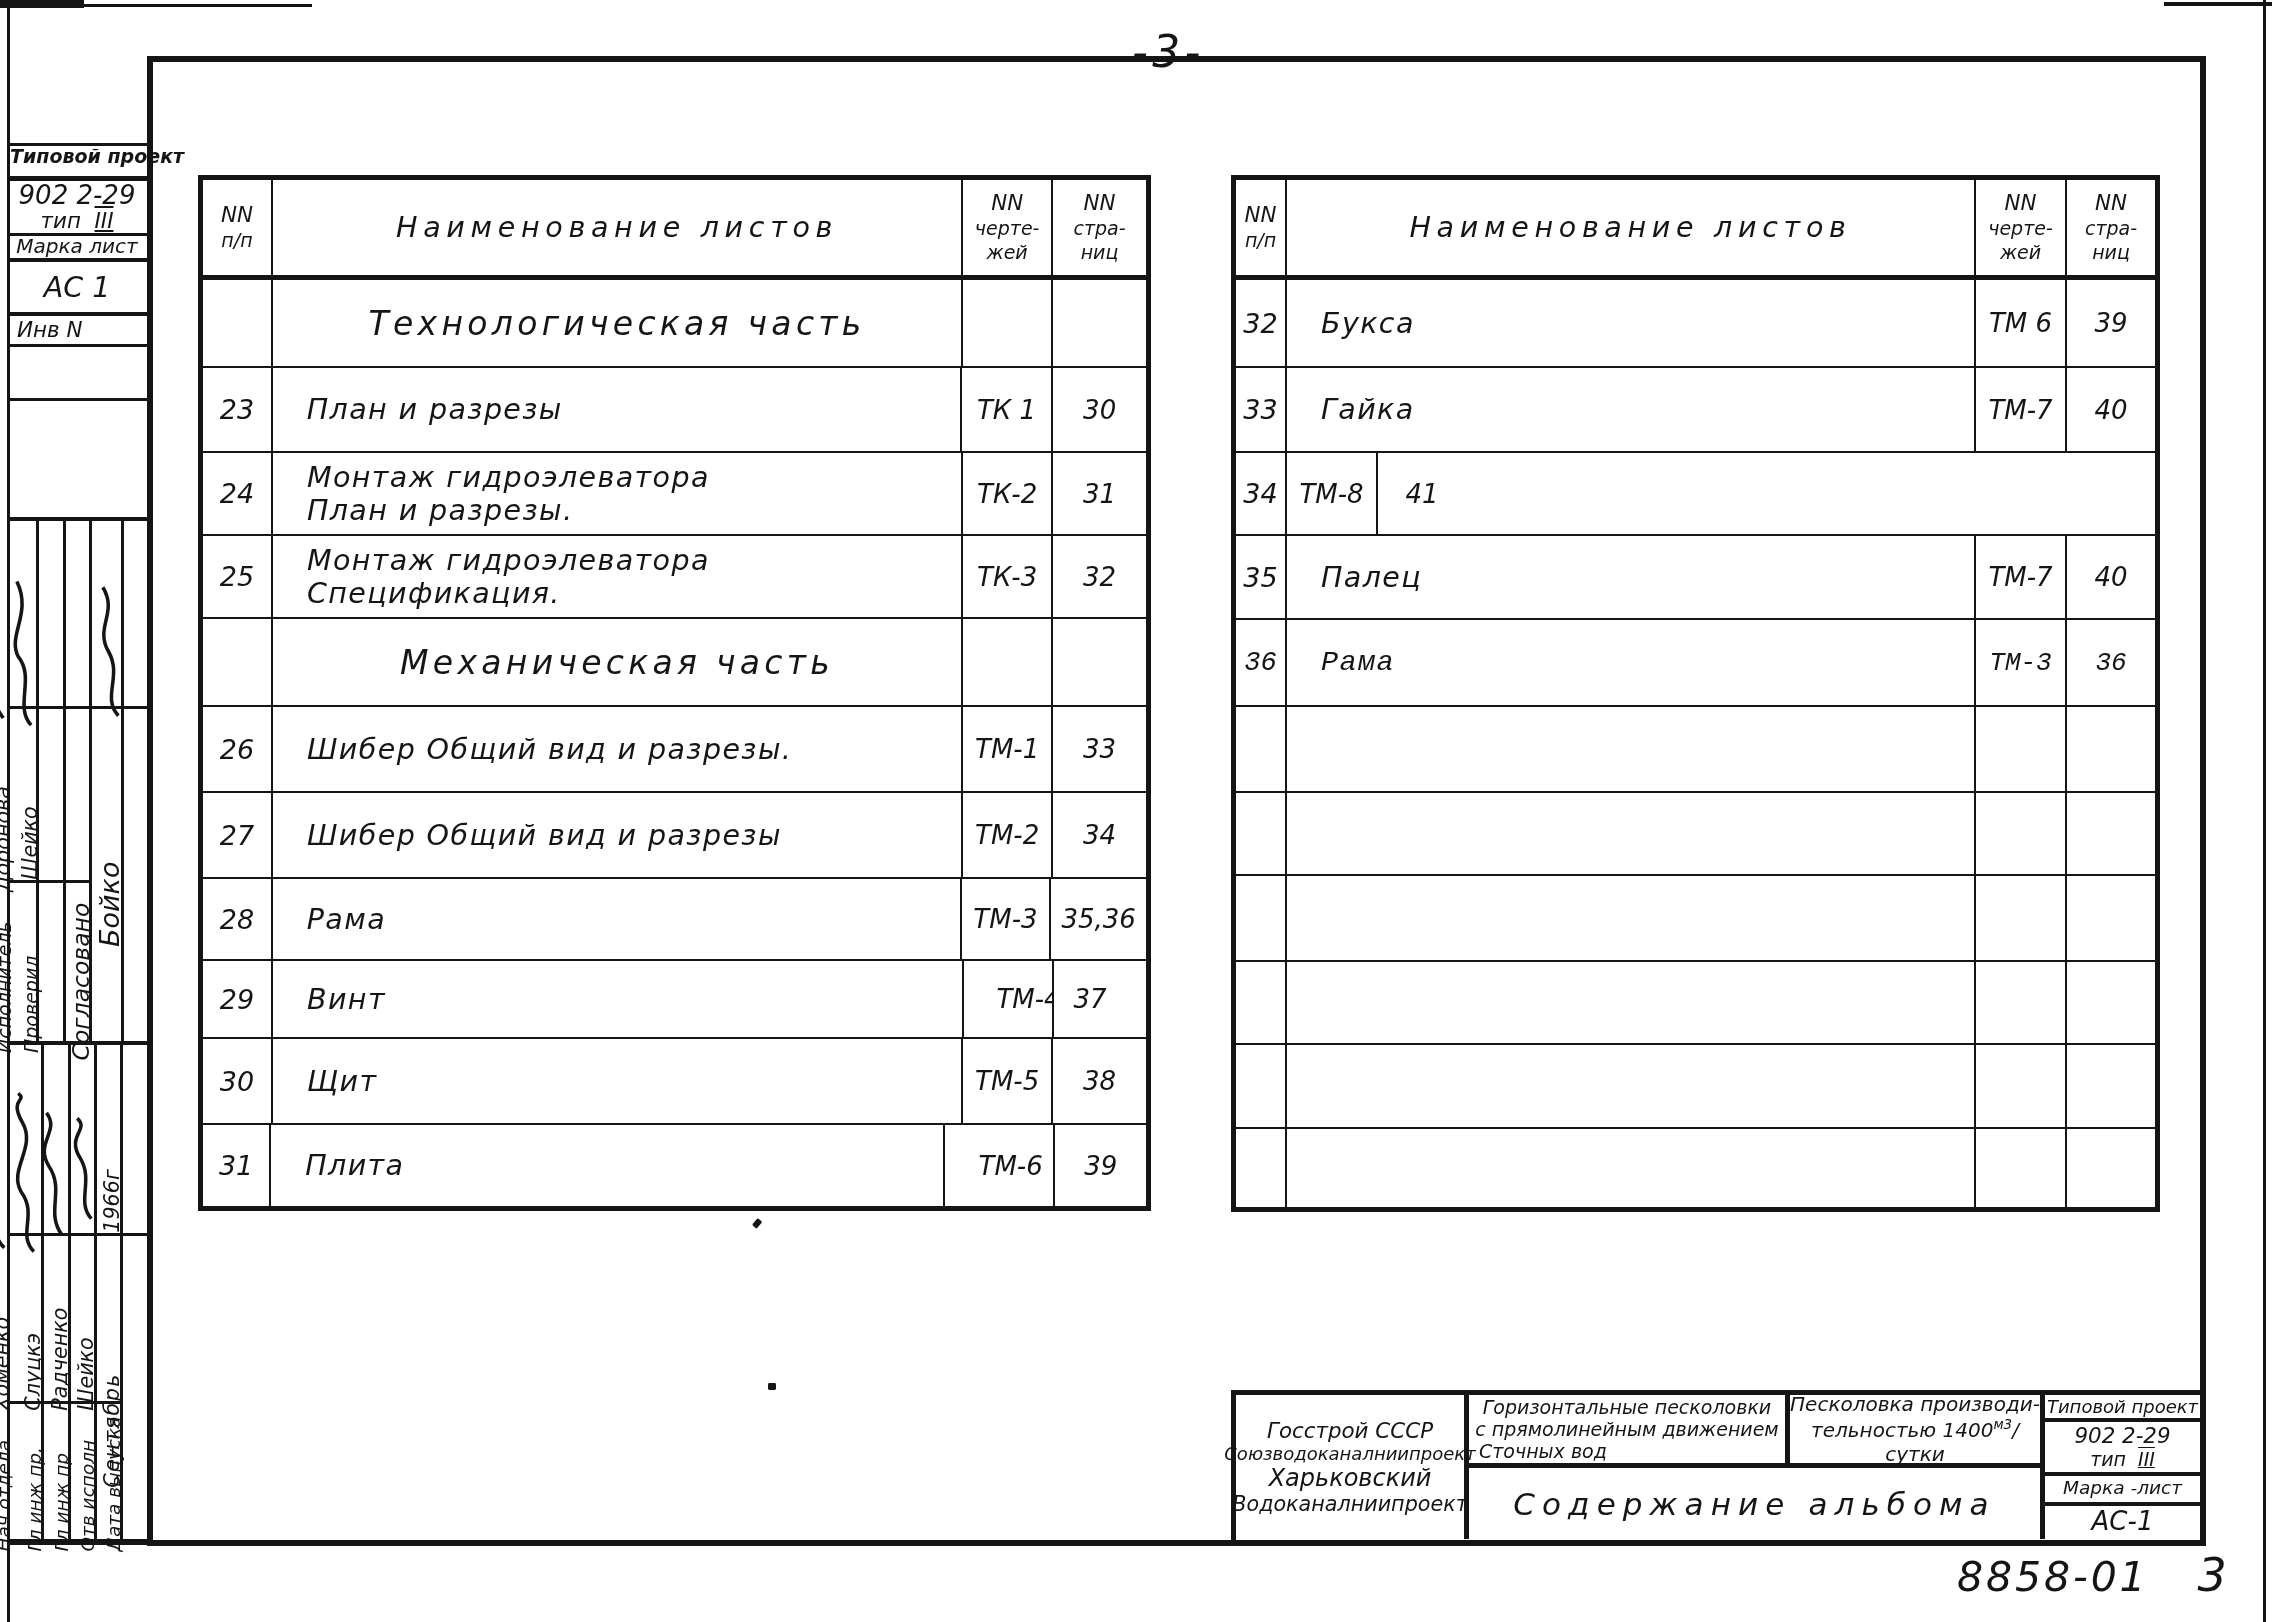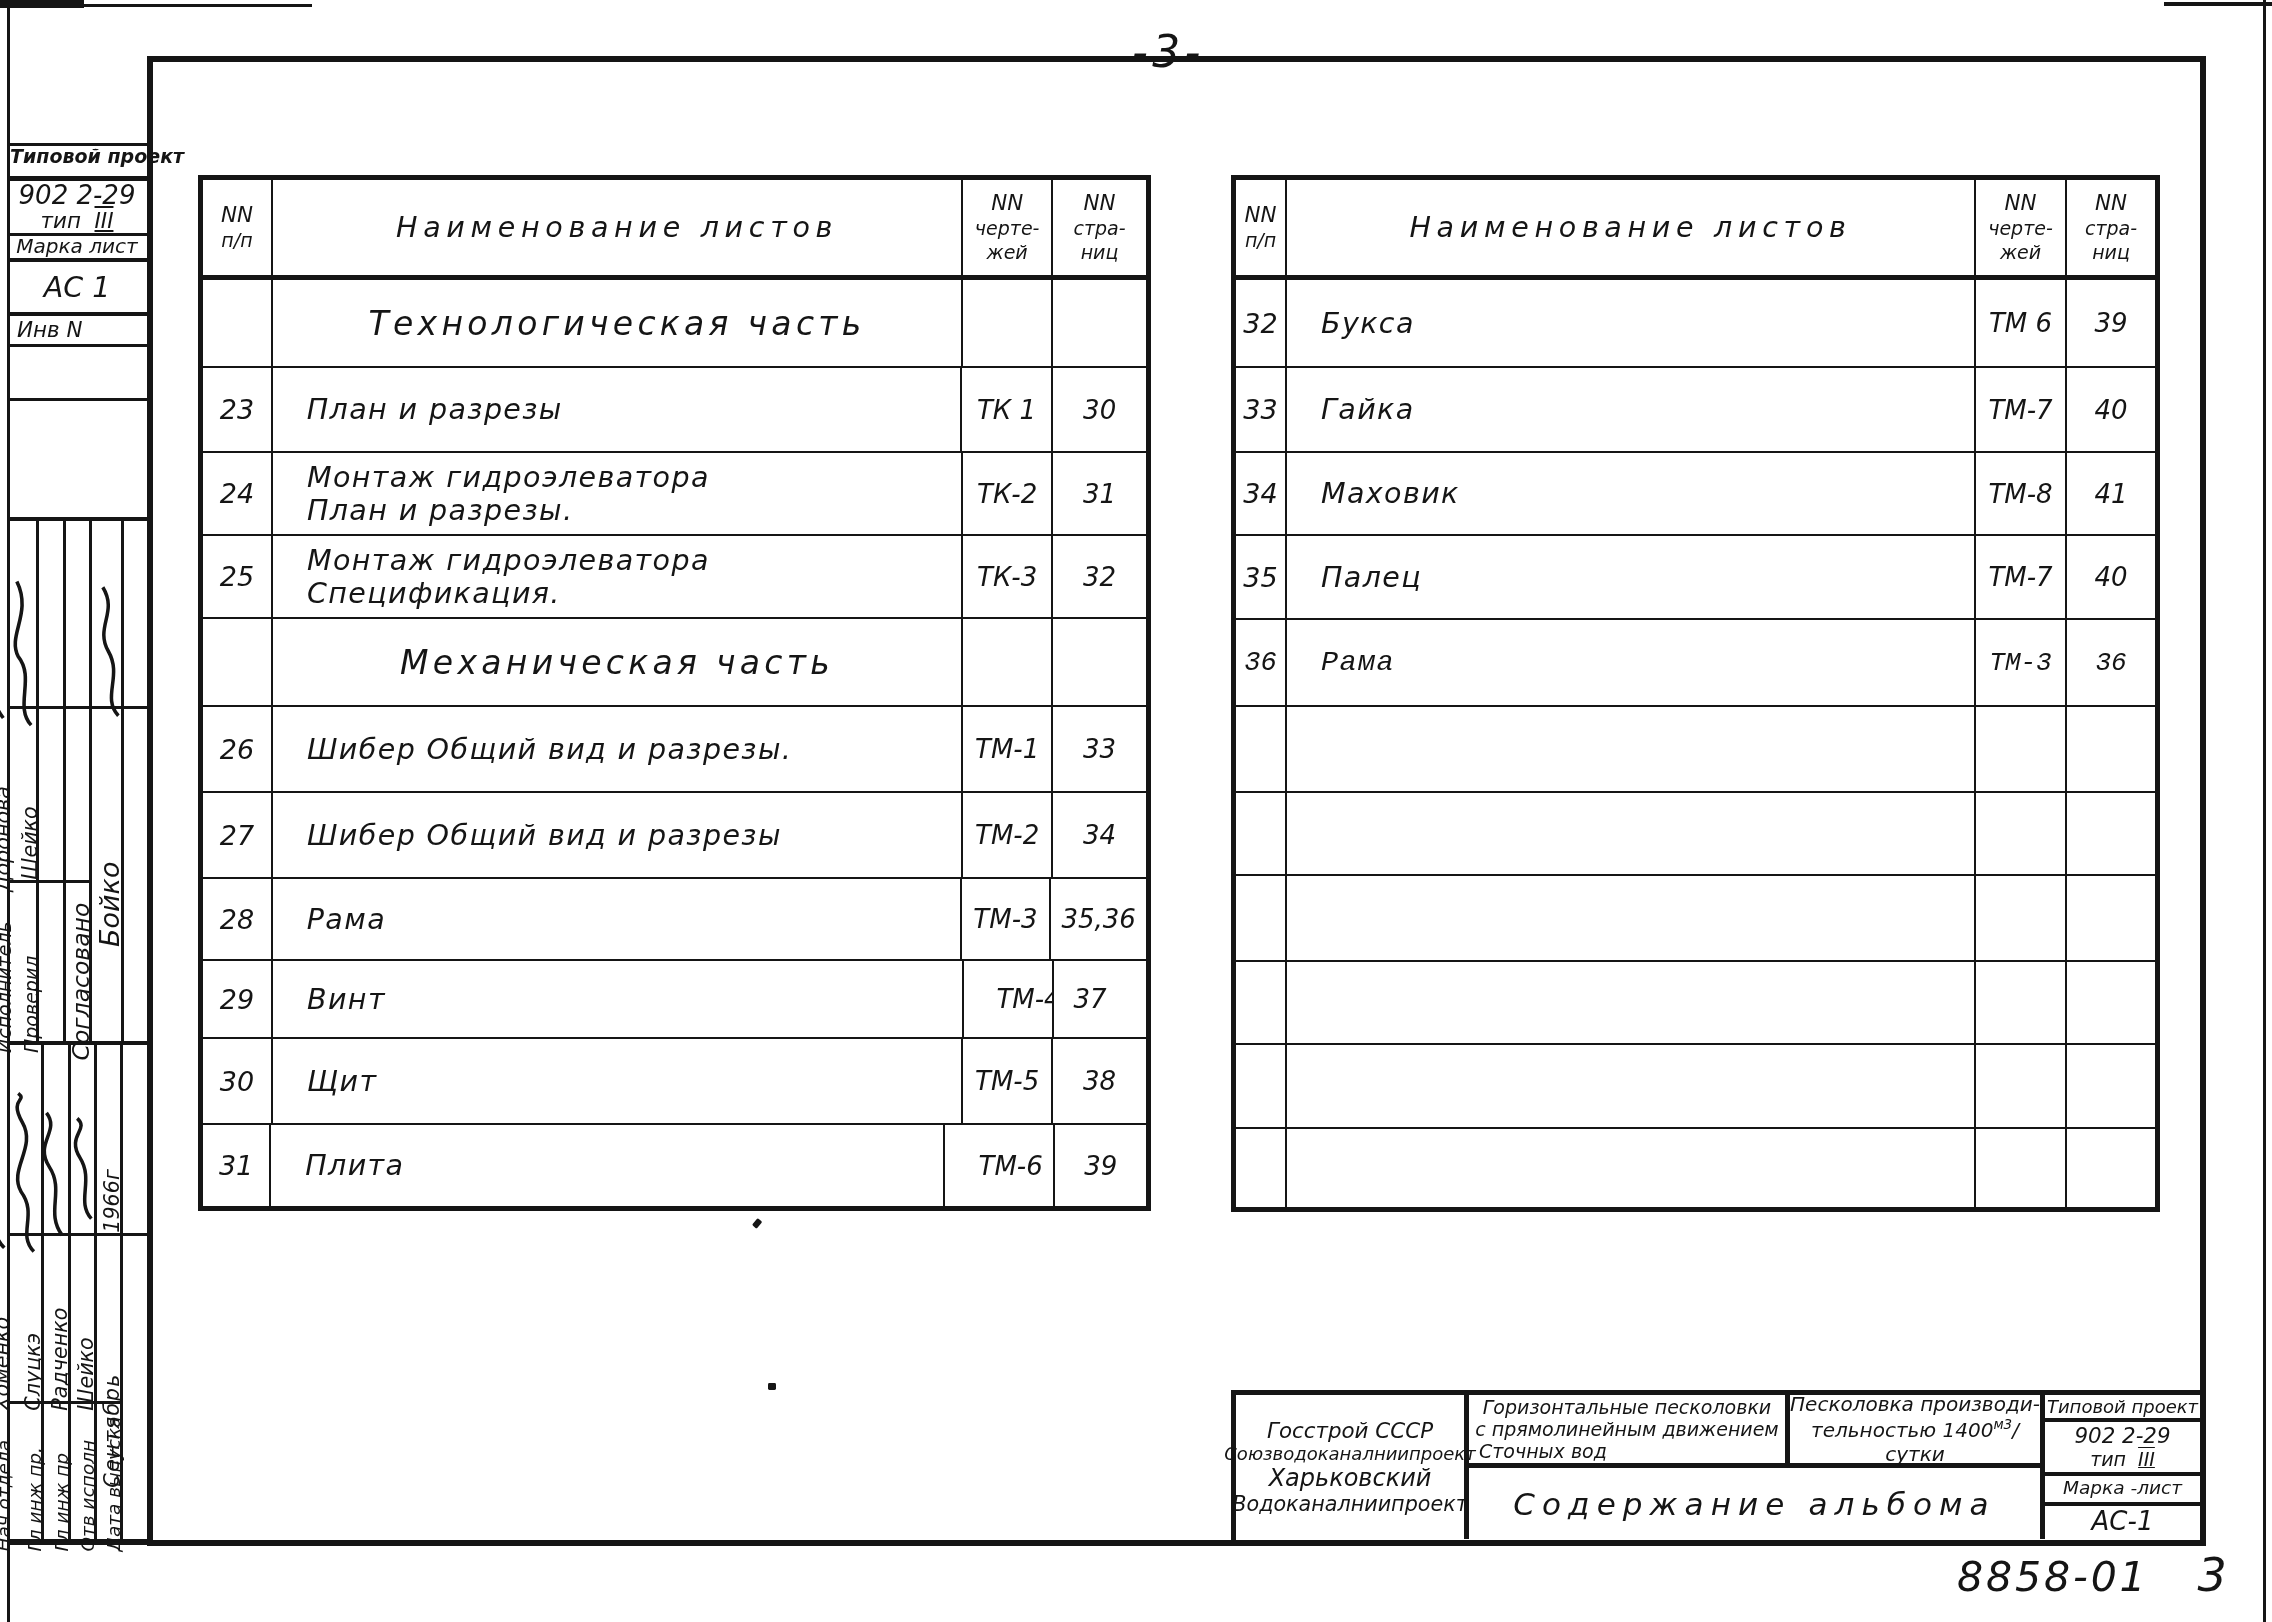--- a/index.html
+++ b/index.html
@@ -284,23 +284,20 @@
         <div class="trow" style="height: 85px;">
           <div class="tcell cell-num" style="width: 51px;">33</div>
           <div class="tcell cell-name" style="width: 689px;">
             <div>Гайка</div>
           </div>
           <div class="tcell cell-dwg" style="width: 91px;">ТМ-7</div>
           <div class="tcell cell-page" style="width: 88px;">40</div>
         </div>
         <div class="trow" style="height: 83px;">
           <div class="tcell cell-num" style="width: 51px;">34</div>
-          <div class="tcell cell-name" style="width: 689px;">
-            <div>Маховик</div>
-          </div>
           <div class="tcell cell-dwg" style="width: 91px;">ТМ-8</div>
           <div class="tcell cell-page" style="width: 88px;">41</div>
         </div>
         <div class="trow" style="height: 84px;">
           <div class="tcell cell-num" style="width: 51px;">35</div>
           <div class="tcell cell-name" style="width: 689px;">
             <div>Палец</div>
           </div>
           <div class="tcell cell-dwg" style="width: 91px;">ТМ-7</div>
           <div class="tcell cell-page" style="width: 88px;">40</div>

